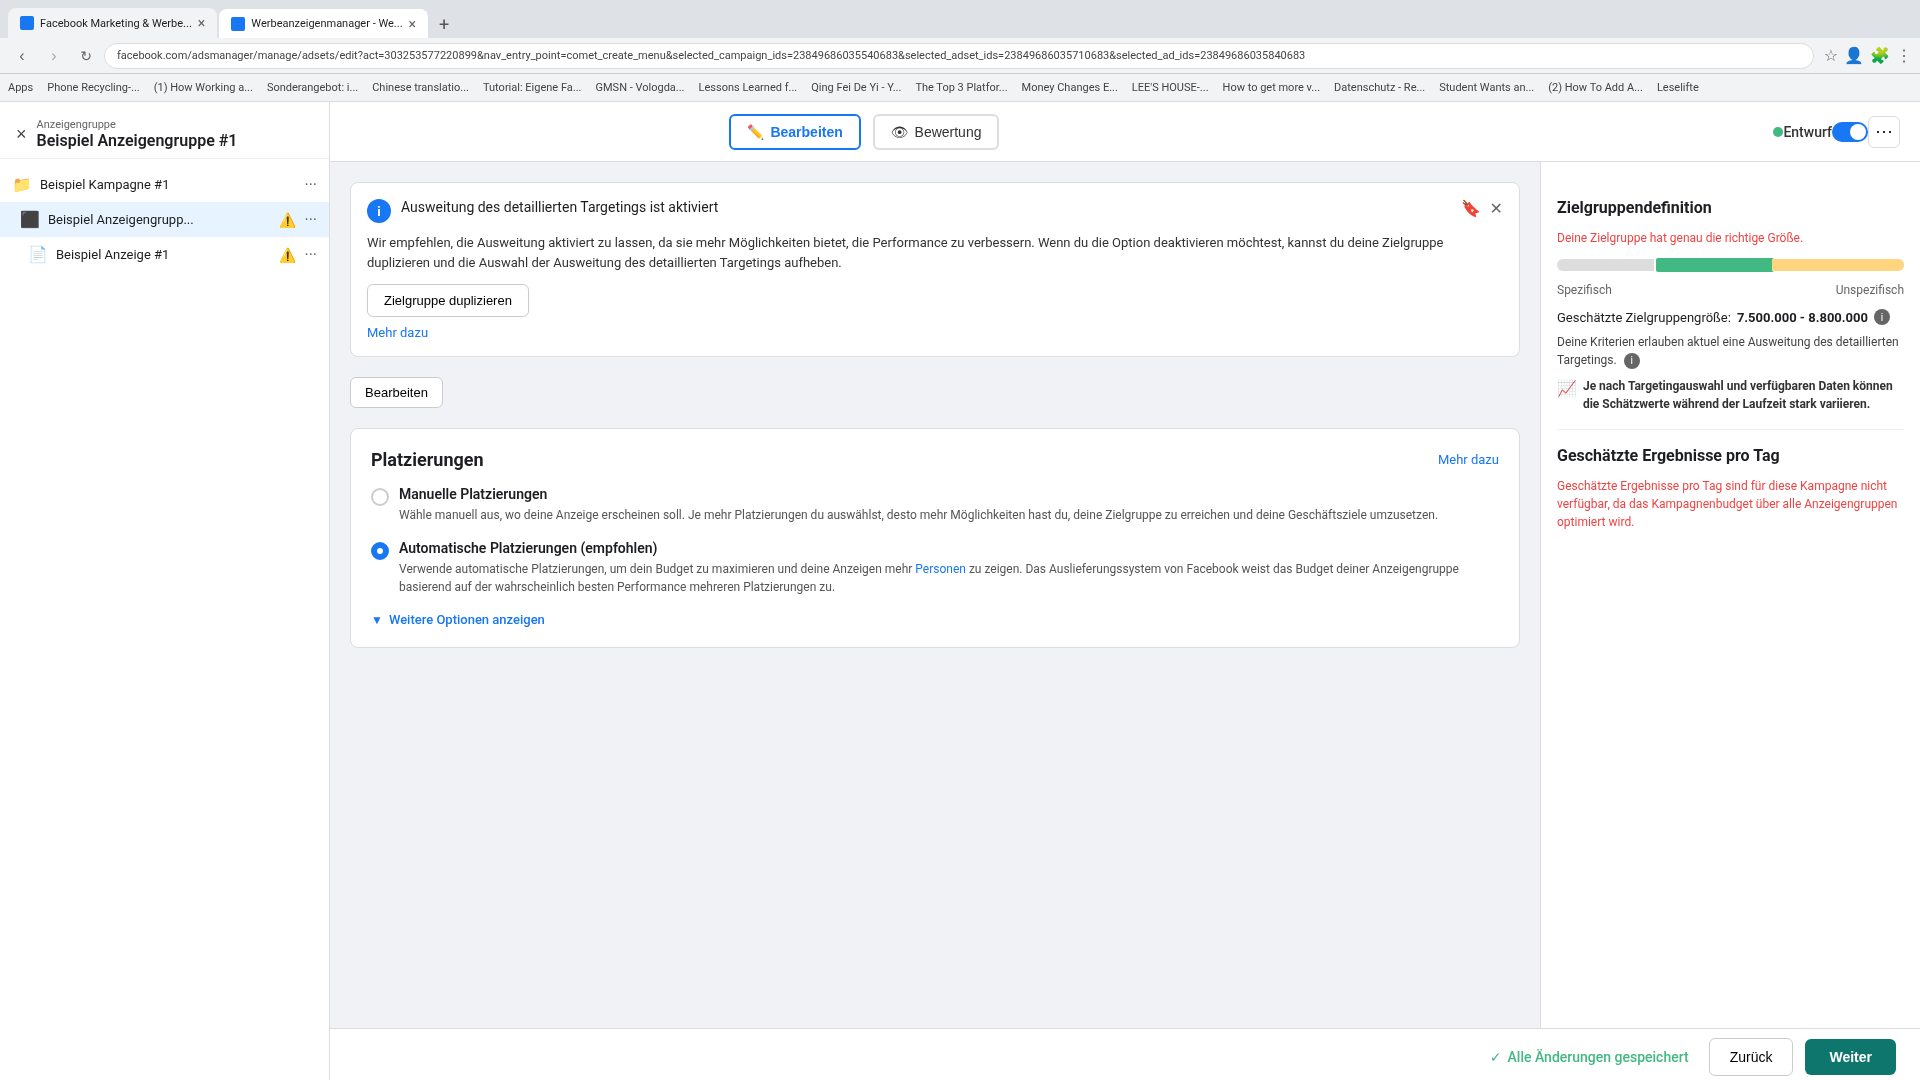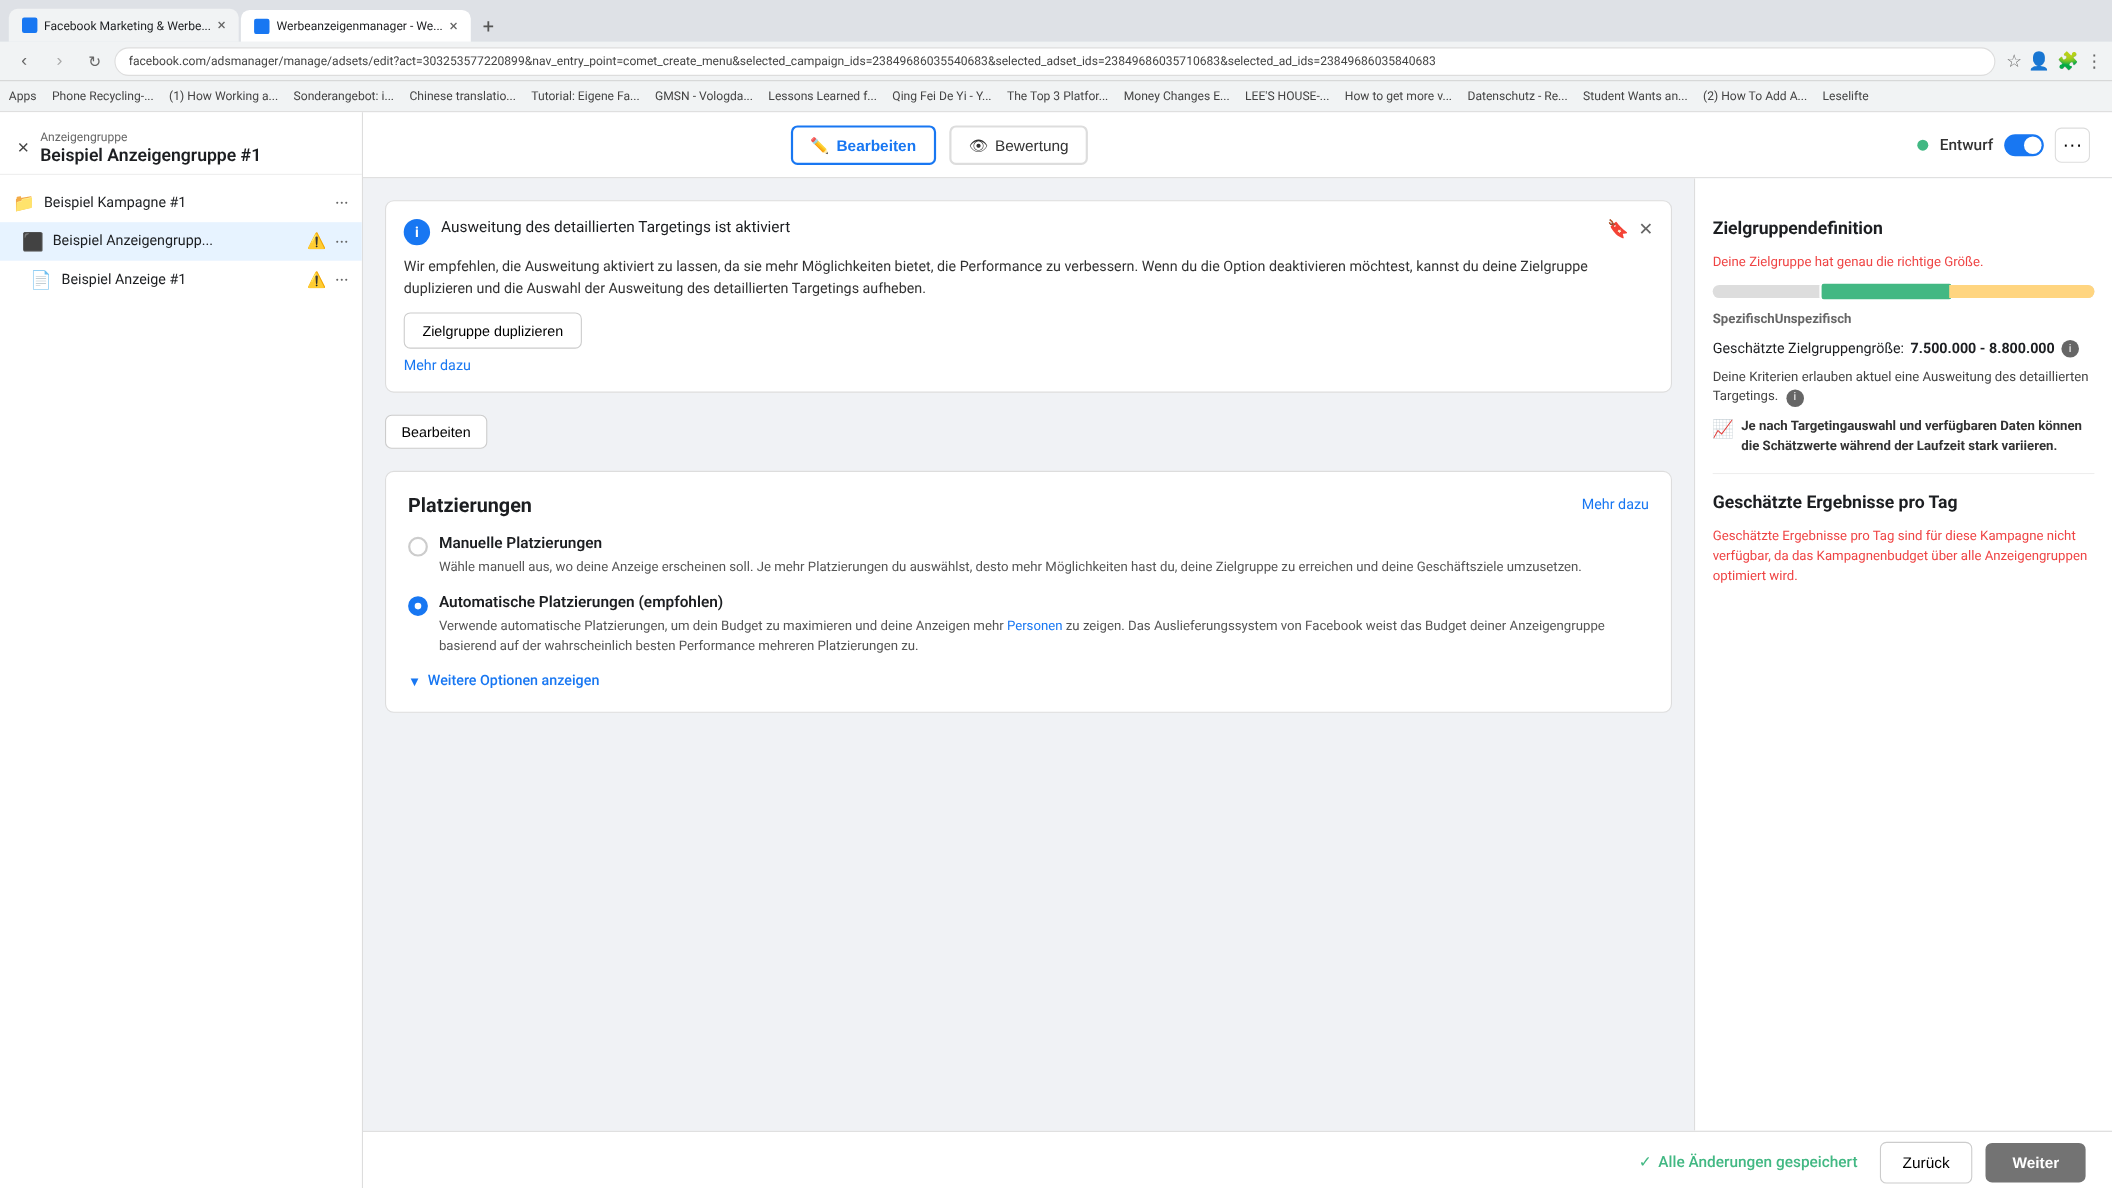--- a/index.html
+++ b/index.html
@@ -28,21 +28,21 @@
     .sidebar-item-more { color: #666; font-size: 16px; cursor: pointer; }
 
     
     .main-content { flex: 1; display: flex; flex-direction: column; overflow: hidden; }
 
     
     .top-bar { background: #fff; border-bottom: 1px solid #ddd; height: 60px; display: flex; align-items: center; padding: 0 20px; gap: 16px; }
     .top-bar-actions { display: flex; align-items: center; gap: 12px; margin: 0 auto; }
     .btn-edit { background: #fff; border: 2px solid #1877f2; color: #1877f2; border-radius: 6px; padding: 8px 16px; font-size: 14px; font-weight: 600; cursor: pointer; display: flex; align-items: center; gap: 6px; }
     .btn-preview { background: #fff; border: 2px solid #ddd; color: #333; border-radius: 6px; padding: 8px 16px; font-size: 14px; cursor: pointer; display: flex; align-items: center; gap: 6px; }
-    .top-bar-right { display: flex; align-items: center; gap: 10px; margin-left: auto; justify-content: space-between; }
+    .top-bar-right { display: flex; align-items: center; gap: 0; margin-left: auto; justify-content: space-between; }
     .status-dot { width: 10px; height: 10px; border-radius: 50%; background: #42b883; }
     .status-label { font-size: 14px; font-weight: 500; color: #333; }
     .toggle-btn { width: 36px; height: 20px; border-radius: 10px; background: #1877f2; border: none; cursor: pointer; position: relative; }
     .toggle-knob { width: 16px; height: 16px; border-radius: 50%; background: #fff; position: absolute; top: 2px; right: 2px; }
     .more-btn { background: none; border: 1px solid #ddd; border-radius: 6px; width: 32px; height: 32px; display: flex; align-items: center; justify-content: center; cursor: pointer; font-size: 18px; }
 
     
     .content-scroll { flex: 1; display: flex; overflow: hidden; }
     .content-main { flex: 1; overflow-y: auto; padding: 20px; }
     .content-right { width: 380px; background: #fff; border-left: 1px solid #ddd; overflow-y: auto; padding: 16px; flex-shrink: 0; }
@@ -80,32 +80,32 @@
     .dropdown-option { display: flex; align-items: center; gap: 6px; margin-top: 12px; cursor: pointer; color: #1877f2; font-size: 13px; font-weight: 500; }
     .dropdown-arrow { font-size: 12px; }
 
     
     .right-section-title { font-size: 16px; font-weight: 700; margin-bottom: 12px; }
     .right-text { font-size: 12px; color: #ef4444; line-height: 1.5; margin-bottom: 12px; }
     .audience-meter { height: 12px; border-radius: 6px; background: #ddd; margin: 12px 0; position: relative; overflow: visible; }
     .meter-red { width: 30%; background: #f5b8b8; border-radius: 6px 0 0 6px; }
     .meter-green { position: absolute; left: 28%; top: -3px; width: 35%; height: 18px; background: #42b883; border-radius: 4px; border: 2px solid #fff; }
     .meter-yellow { position: absolute; right: 0; top: 0; width: 38%; height: 100%; background: #ffd580; border-radius: 0 6px 6px 0; }
-    .meter-labels { display: flex; justify-content: flex-start; font-size: 12px; color: #666; margin-bottom: 12px; font-weight: bold; }
+    .meter-labels { display: flex; justify-content: space-between; font-size: 12px; color: #666; margin-bottom: 12px; }
     .audience-size-row { display: flex; align-items: center; gap: 6px; font-size: 13px; margin-bottom: 8px; }
     .info-circle { width: 16px; height: 16px; border-radius: 50%; background: #666; color: #fff; font-size: 10px; display: inline-flex; align-items: center; justify-content: center; cursor: pointer; }
     .right-note { font-size: 12px; color: #444; line-height: 1.5; margin-bottom: 8px; }
     .right-note-bold { font-size: 12px; color: #333; font-weight: 700; line-height: 1.5; }
     .divider { height: 1px; background: #eee; margin: 16px 0; }
 
     
     .bottom-bar { background: #fff; border-top: 1px solid #ddd; height: 56px; display: flex; align-items: center; justify-content: flex-end; padding: 0 24px; gap: 12px; }
     .saved-indicator { display: flex; align-items: center; gap: 6px; color: #42b883; font-size: 14px; font-weight: 500; margin-right: 8px; }
     .btn-back { background: #fff; border: 1px solid #ccc; border-radius: 6px; padding: 10px 20px; font-size: 14px; cursor: pointer; }
-    .btn-next { background: #737373; border: none; border-radius: 6px; padding: 10px 24px; font-size: 14px; font-weight: 600; color: #fff; cursor: pointer; }
+    .btn-next { background: #0f766e; border: none; border-radius: 6px; padding: 10px 24px; font-size: 14px; font-weight: 600; color: #fff; cursor: pointer; }
 
     
     .location-tag { display: flex; align-items: center; gap: 6px; font-size: 13px; padding: 6px 0; border-bottom: 1px solid #eee; margin-bottom: 12px; }
 
     
     ::-webkit-scrollbar { width: 6px; }
     ::-webkit-scrollbar-track { background: #f1f1f1; }
     ::-webkit-scrollbar-thumb { background: #ccc; border-radius: 3px; }
   </style>
 </head>

